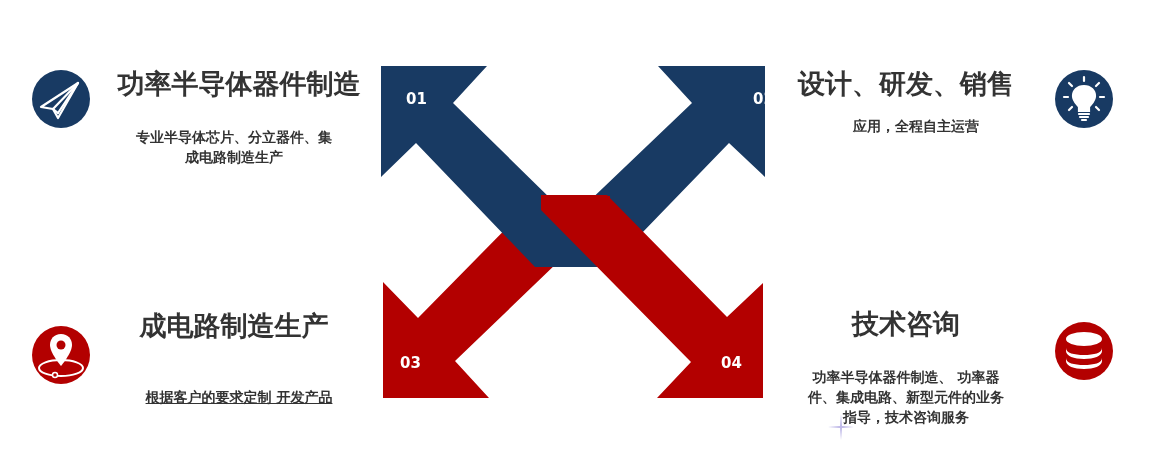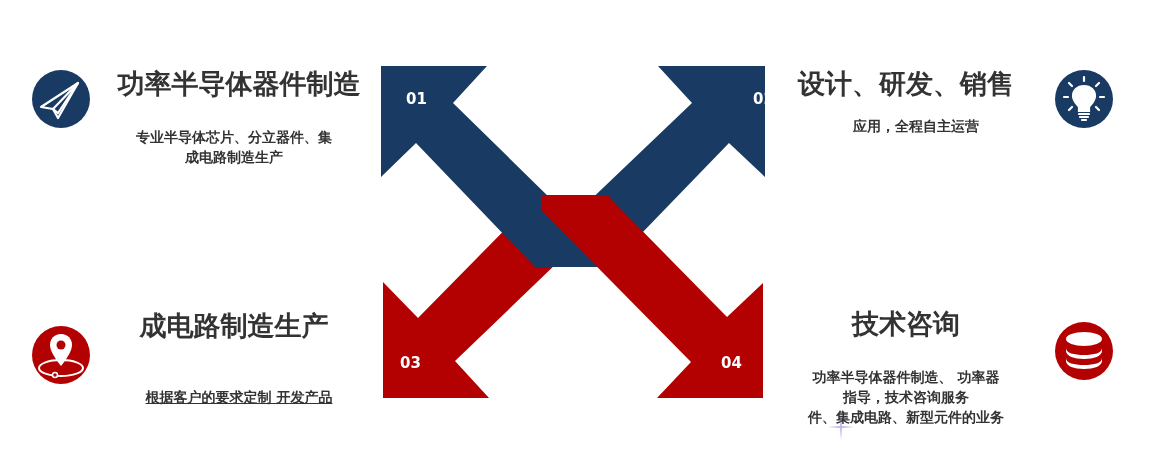--- a/index.html
+++ b/index.html
@@ -98,22 +98,22 @@
   </svg>
 </div>
 <div class="title" style="left:131px; top:308px; width:206px;">成电路制造生产</div>
 <div class="desc" style="left:126px; top:387px; width:226px;text-decoration:underline;">
   <div>根据客户的要求定制 开发产品</div>
 </div>
 
 <div class="title" style="left:846px; top:306px; width:120px;">技术咨询</div>
 <div class="desc" style="left:786px; top:367px; width:240px;">
   <div>功率半导体器件制造、 功率器</div>
+  <div>件、集成电路、新型元件的业务</div>
   <div>指导，技术咨询服务</div>
-  <div>件、集成电路、新型元件的业务</div>
 </div>
 <div class="icon-circle" style="left:1055px; top:322px;">
   <svg viewBox="0 0 58 58">
     <circle cx="29" cy="29" r="29" fill="#b30000"></circle>
     <ellipse cx="29" cy="17" rx="18" ry="7" fill="#ffffff"></ellipse>
     <path d="M11 26 C11 31 19 33 29 33 C39 33 47 31 47 26 L47 29 C47 34 39 37 29 37 C19 37 11 34 11 29 Z" fill="#ffffff"></path>
     <path d="M11 36 C11 41 19 43 29 43 C39 43 47 41 47 36 L47 39 C47 44 39 47 29 47 C19 47 11 44 11 39 Z" fill="#ffffff"></path>
   </svg>
 </div>
 

